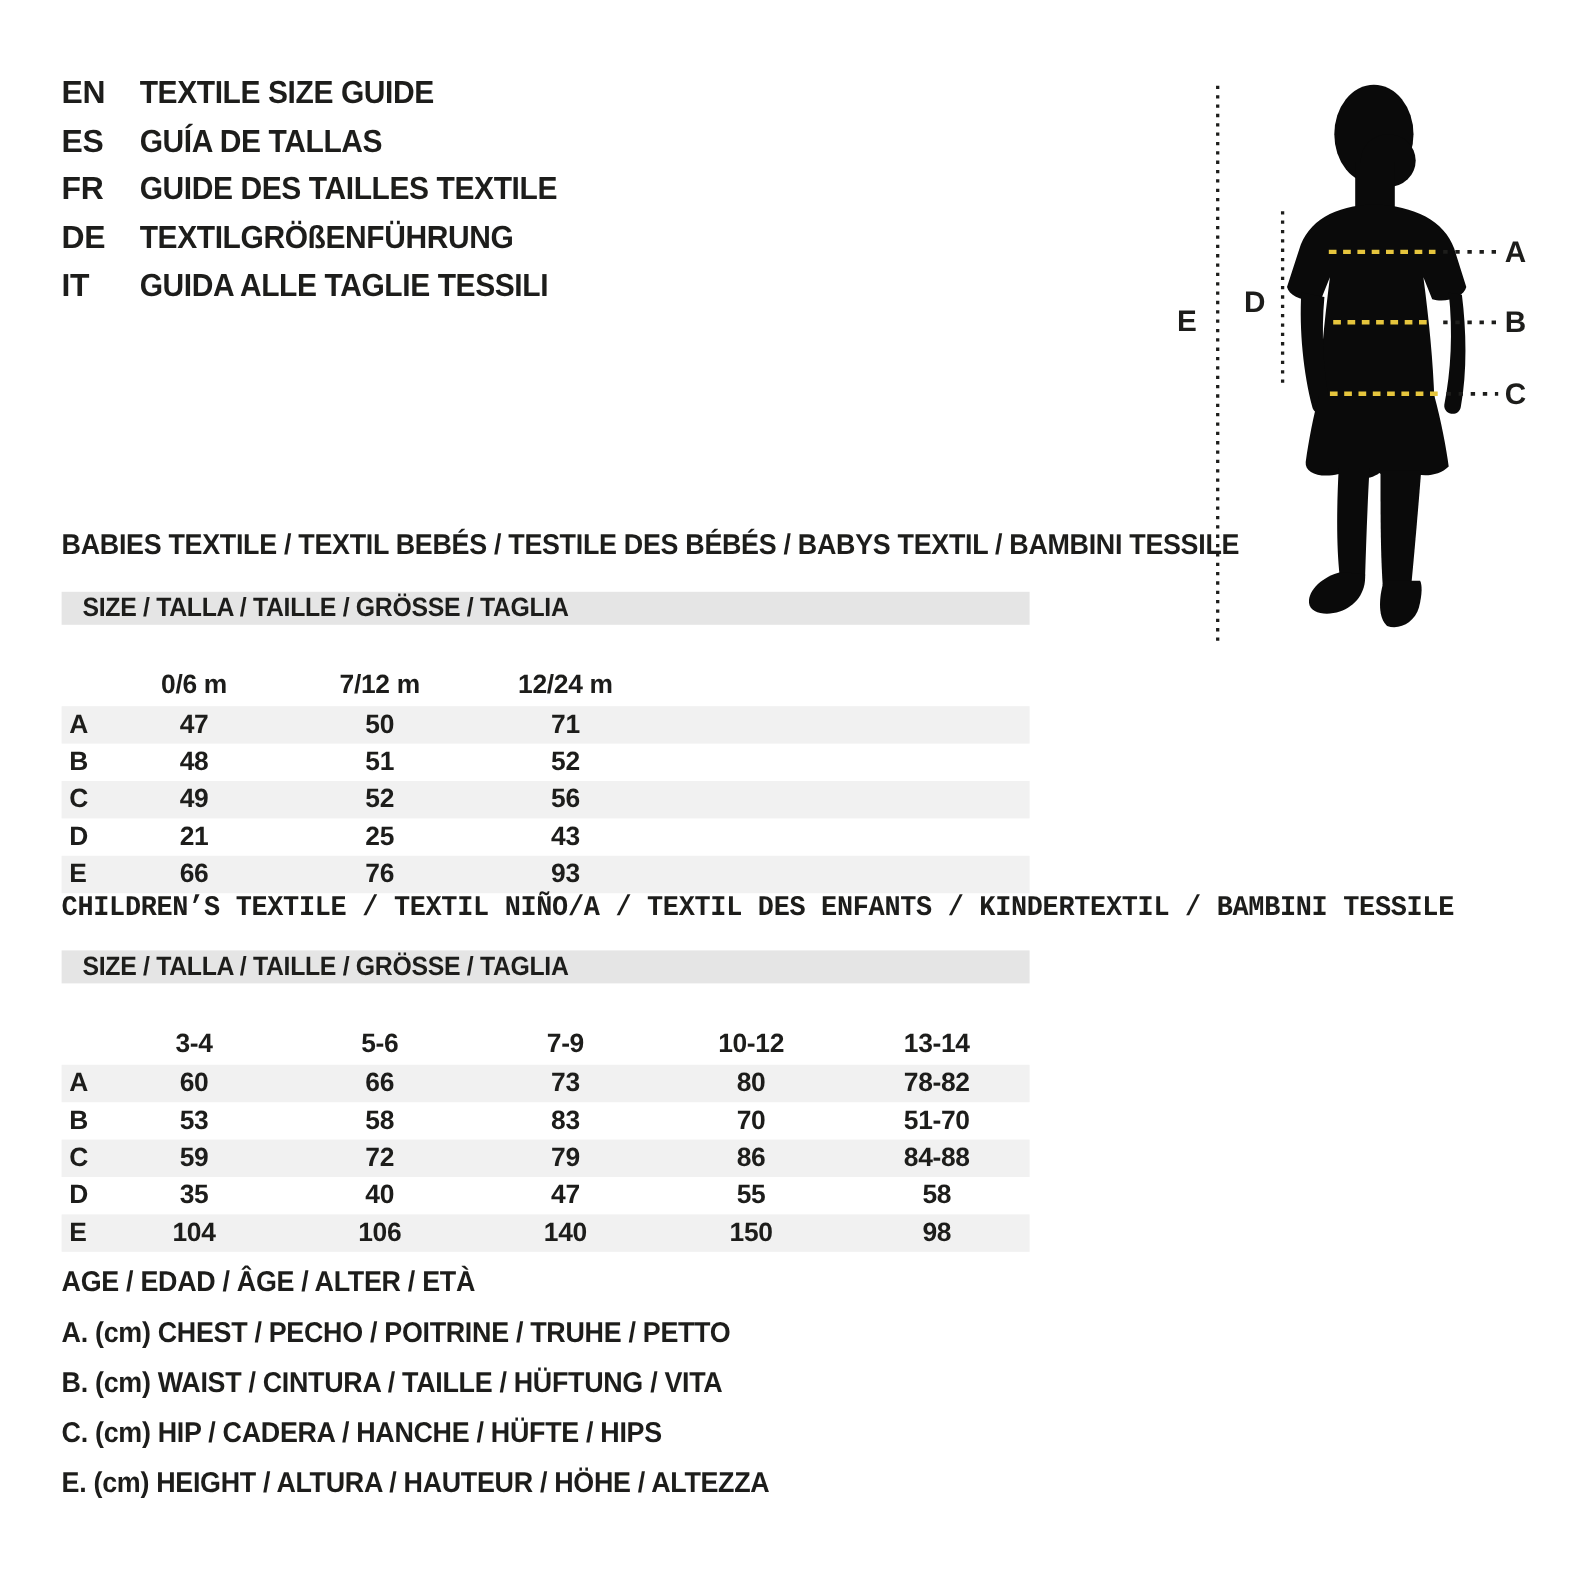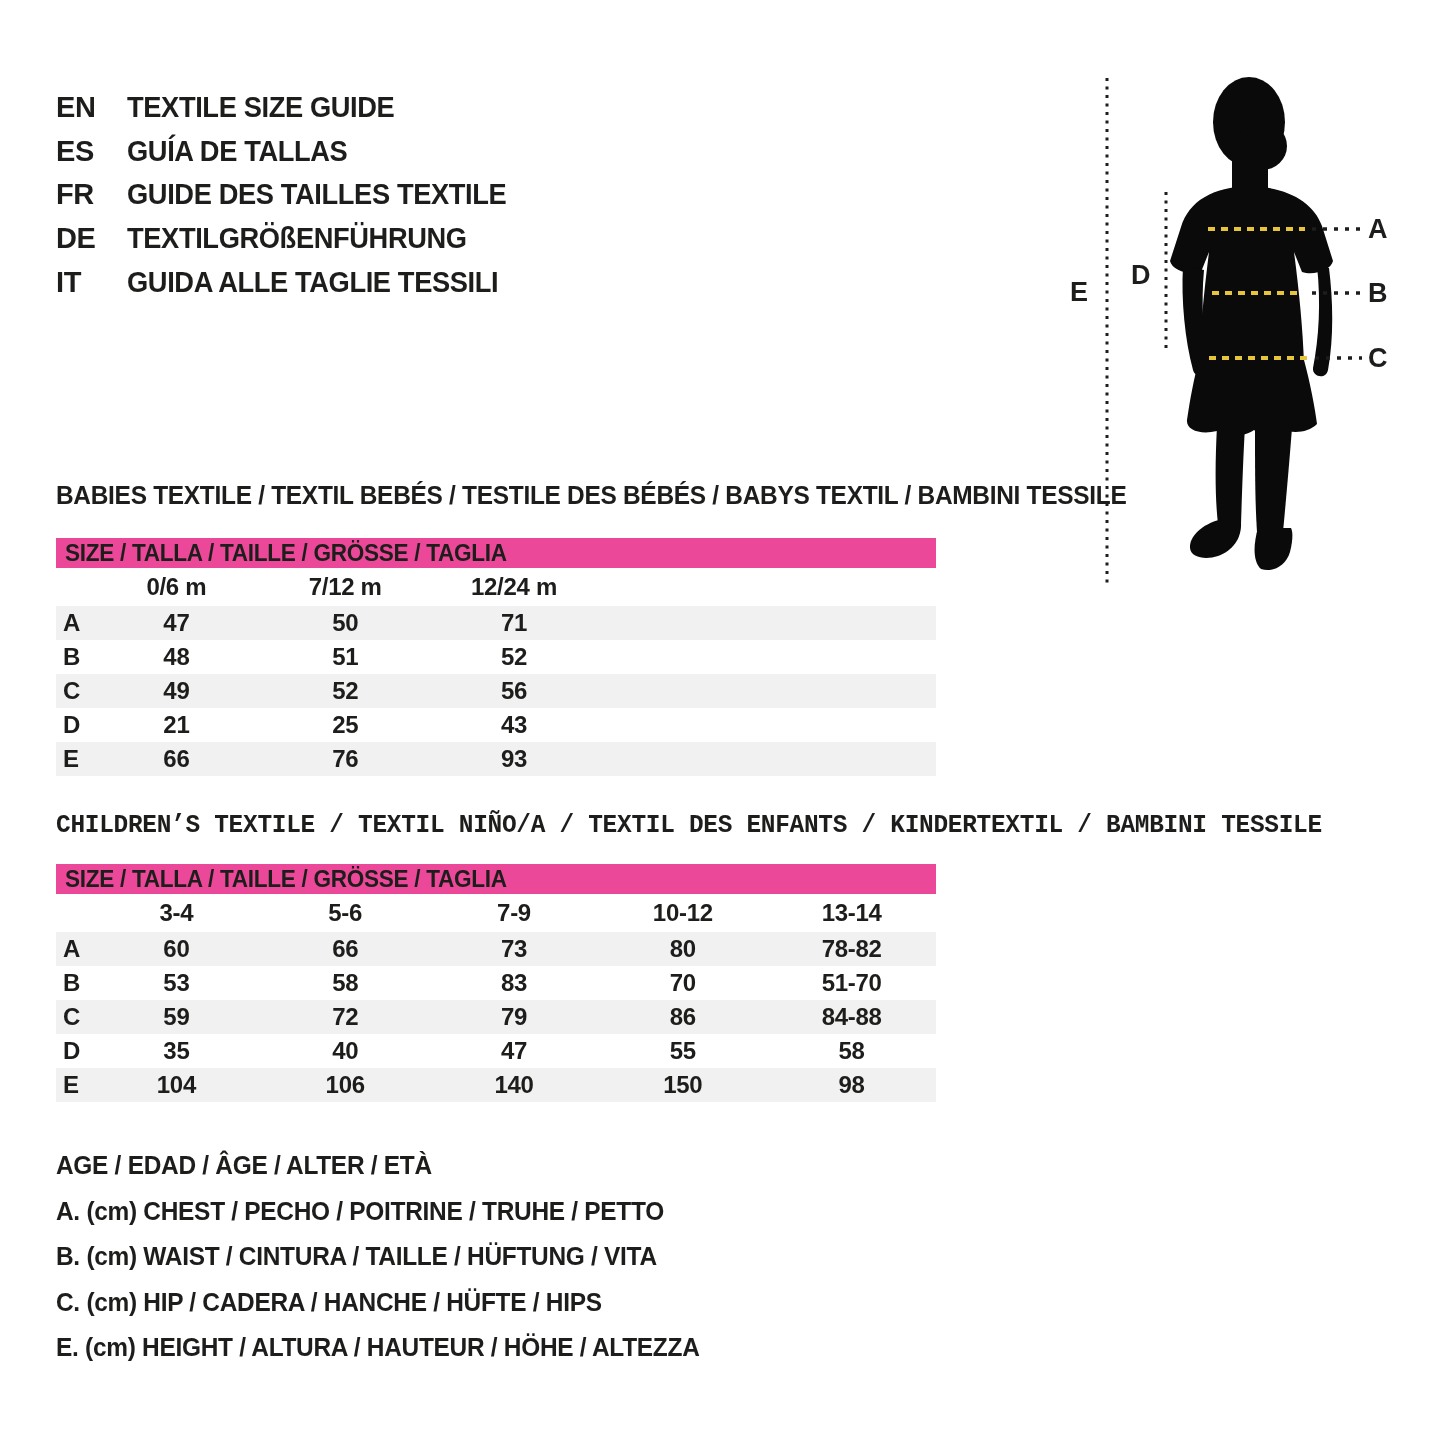--- a/index.html
+++ b/index.html
@@ -13,41 +13,41 @@
   }
   .canvas {
     position: relative;
     width: 1445px; height: 1445px;
     overflow: hidden;
     background: #fff;
   }
   .condensed { display: inline-block; transform: scaleX(0.94); transform-origin: 0 50%; white-space: nowrap; }
 
   
-  .lang-block { position: absolute; left: 56px; top: 86px; }
+  .lang-block { position: absolute; left: 56px; top: 64px; }
   .lang-row { display: flex; align-items: center; height: 43.6px; font-size: 29px; letter-spacing: -0.4px; }
   .lang-code { width: 71px; flex: 0 0 71px; }
 
   
   .section-title { position: absolute; left: 56px; font-size: 26px; letter-spacing: -0.3px; white-space: nowrap; }
   #babies-title { top: 480px; }
   #children-title { top: 810px; font-family: Liberation Mono, monospace; }
 
   
   .size-table { position: absolute; left: 56px; width: 880px; }
   #babies-table { top: 538px; }
   #children-table { top: 864px; }
   .size-bar {
-    height: 30px; background: #ec4899;
+    height: 30px; background: #e5e5e5;
     display: flex; align-items: center;
-    padding-left: 9px; box-sizing: border-box;
+    padding-left: 19px; box-sizing: border-box;
     font-size: 24px; letter-spacing: -0.3px;
   }
   .trow { display: grid; grid-template-columns: 36px repeat(5, 168.8px); align-items: center; }
-  .trow.header { height: 38px; }
+  .trow.header { height: 38px; margin-top: 36px; }
   .trow.data { height: 34px; }
   .trow.striped { background: #f1f1f1; }
   .cell { font-size: 24px; text-align: center; letter-spacing: -0.3px; }
   .cell.letter { text-align: left; padding-left: 7px; }
 
   
   .legend { position: absolute; left: 56px; top: 1143px; }
   .legend-line { font-size: 26px; line-height: 45.5px; letter-spacing: -0.3px; white-space: nowrap; }
 
   

